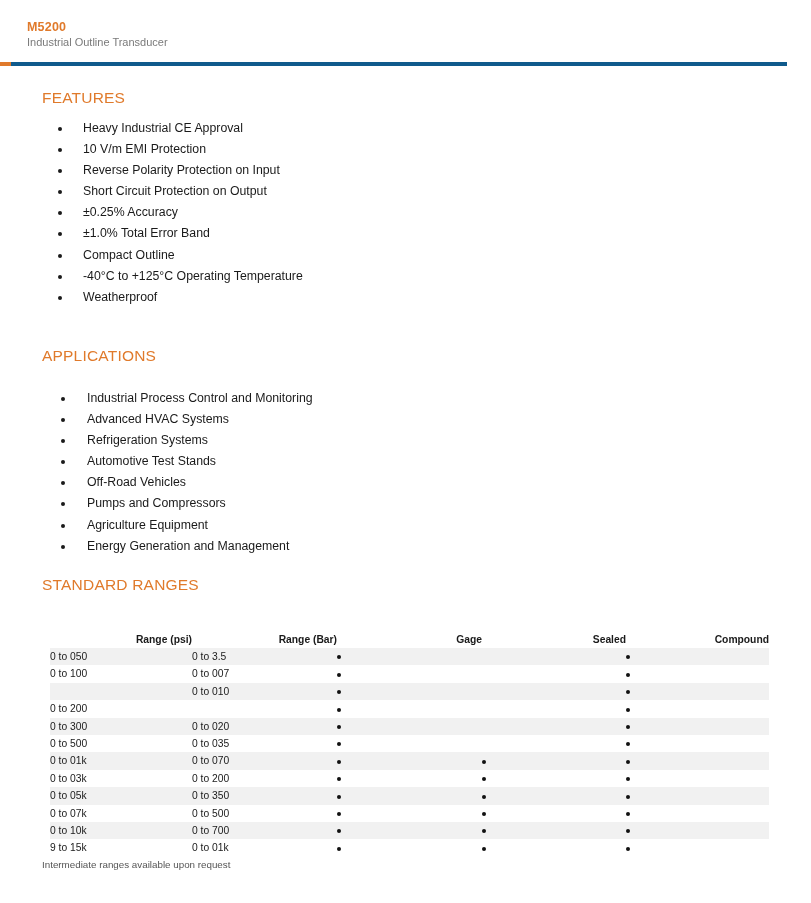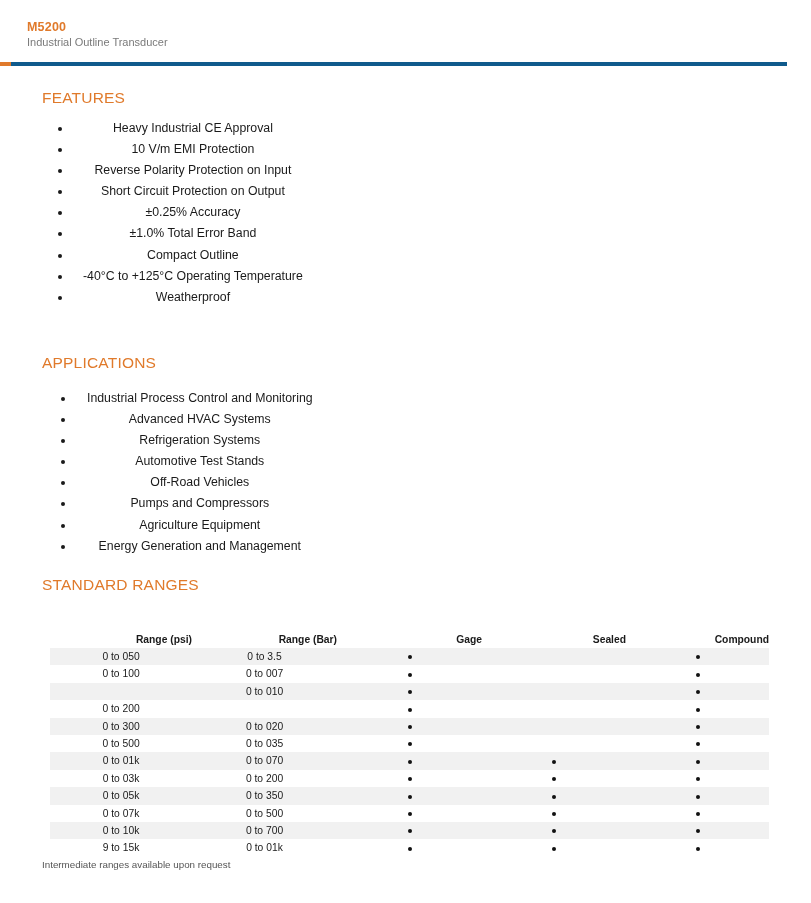--- a/index.html
+++ b/index.html
@@ -19,21 +19,21 @@
     position: absolute; left: 0; top: 62px; width: 787px; height: 4px;
     background: #0f5a8c;
   }
   .header-bar .accent {
     position: absolute; left: 0; top: 0; width: 11px; height: 4px; background: #e07a2b;
   }
   .section-title {
     position: absolute; left: 42px;
     font-size: 15.5px; color: #e07a2b; letter-spacing: 0.2px;
   }
-  ul.bullets { position: absolute; margin: 0; padding: 0; list-style: none; text-align: center; }
+  ul.bullets { position: absolute; margin: 0; padding: 0; list-style: none; }
   ul.bullets li {
     position: relative; height: 21.1px; line-height: 21.1px;
     font-size: 12.3px; color: #1a1a1a; white-space: nowrap;
   }
   ul.bullets li .dot {
     position: absolute; top: 9px; width: 4px; height: 4px; border-radius: 50%; background: #1a1a1a;
   }
   #features-list { left: 57px; top: 118px; }
   #features-list li { padding-left: 26px; }
   #features-list li .dot { left: 1px; }
@@ -44,21 +44,21 @@
   .ranges-table {
     position: absolute; left: 50px; top: 632px; width: 719px;
     border-collapse: collapse; table-layout: fixed;
   }
   .ranges-table th {
     font-size: 10.3px; font-weight: bold; color: #1a1a1a;
     height: 16px; line-height: 16px; padding: 0; text-align: right;
   }
   .ranges-table td {
     font-size: 10.3px; color: #1a1a1a; height: 17.4px; line-height: 17.4px;
-    padding: 0; text-align: center;
+    padding: 0; 
   }
   .ranges-table tbody tr:nth-child(odd) { background: #f1f1f1; }
   .ranges-table col.c-psi { width: 142px; }
   .ranges-table col.c-bar { width: 145px; }
   .ranges-table col.c-gage { width: 145px; }
   .ranges-table col.c-sealed { width: 144px; }
   .ranges-table col.c-comp { width: 143px; }
   .ranges-table .mark {
     display: inline-block; width: 4px; height: 4px; border-radius: 50%; background: #111;
     vertical-align: middle;
@@ -82,21 +82,21 @@
     <li><span class="dot"></span><span>10 V/m EMI Protection</span></li>
     <li><span class="dot"></span><span>Reverse Polarity Protection on Input</span></li>
     <li><span class="dot"></span><span>Short Circuit Protection on Output</span></li>
     <li><span class="dot"></span><span>±0.25% Accuracy</span></li>
     <li><span class="dot"></span><span>±1.0% Total Error Band</span></li>
     <li><span class="dot"></span><span>Compact Outline</span></li>
     <li><span class="dot"></span><span>-40°C to +125°C Operating Temperature</span></li>
     <li><span class="dot"></span><span>Weatherproof</span></li>
   </ul>
 
-<div class="section-title" style="top:347px;margin-top:7px;">APPLICATIONS</div>
+<div class="section-title" style="top:347px;">APPLICATIONS</div>
 <ul class="bullets" id="apps-list">
     <li><span class="dot"></span><span>Industrial Process Control and Monitoring</span></li>
     <li><span class="dot"></span><span>Advanced HVAC Systems</span></li>
     <li><span class="dot"></span><span>Refrigeration Systems</span></li>
     <li><span class="dot"></span><span>Automotive Test Stands</span></li>
     <li><span class="dot"></span><span>Off-Road Vehicles</span></li>
     <li><span class="dot"></span><span>Pumps and Compressors</span></li>
     <li><span class="dot"></span><span>Agriculture Equipment</span></li>
     <li><span class="dot"></span><span>Energy Generation and Management</span></li>
   </ul>

